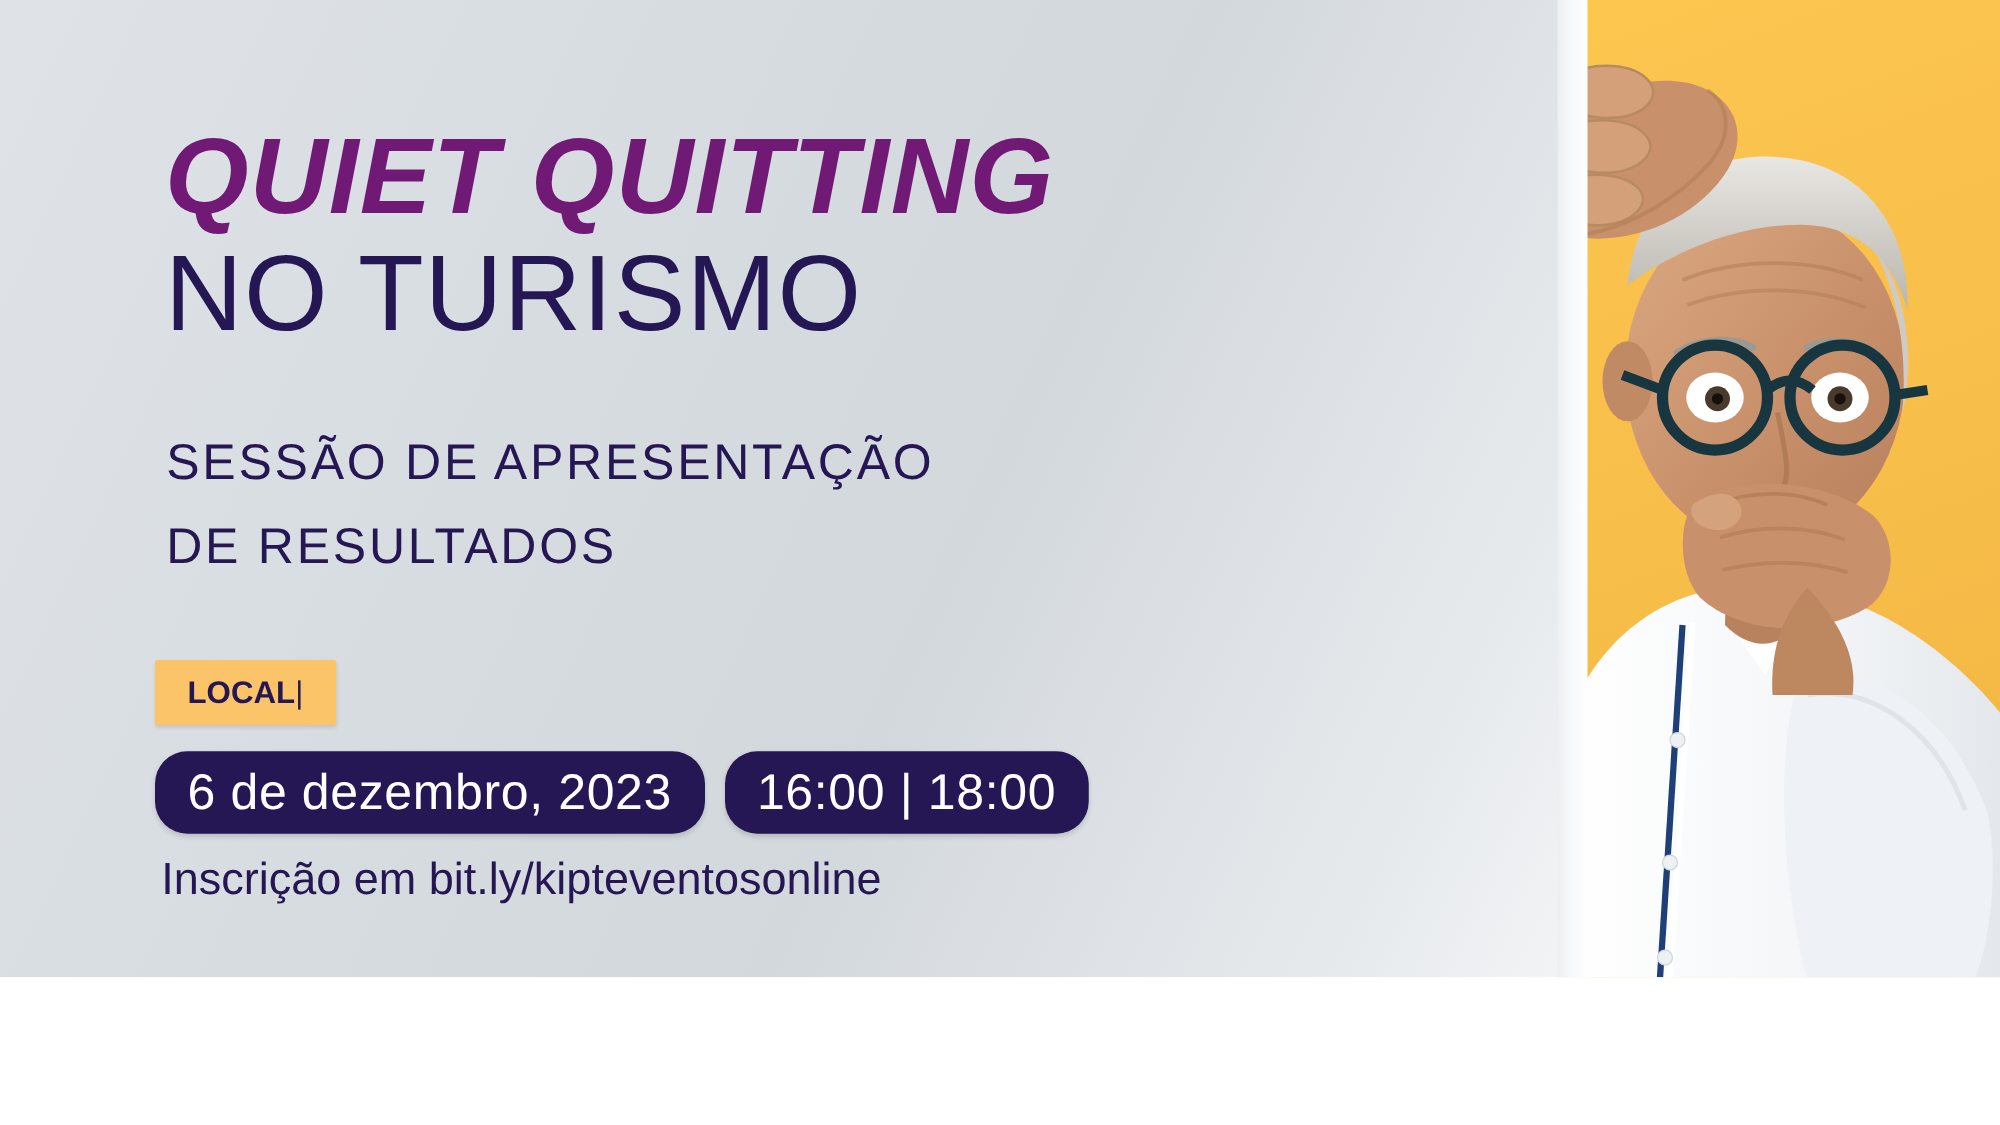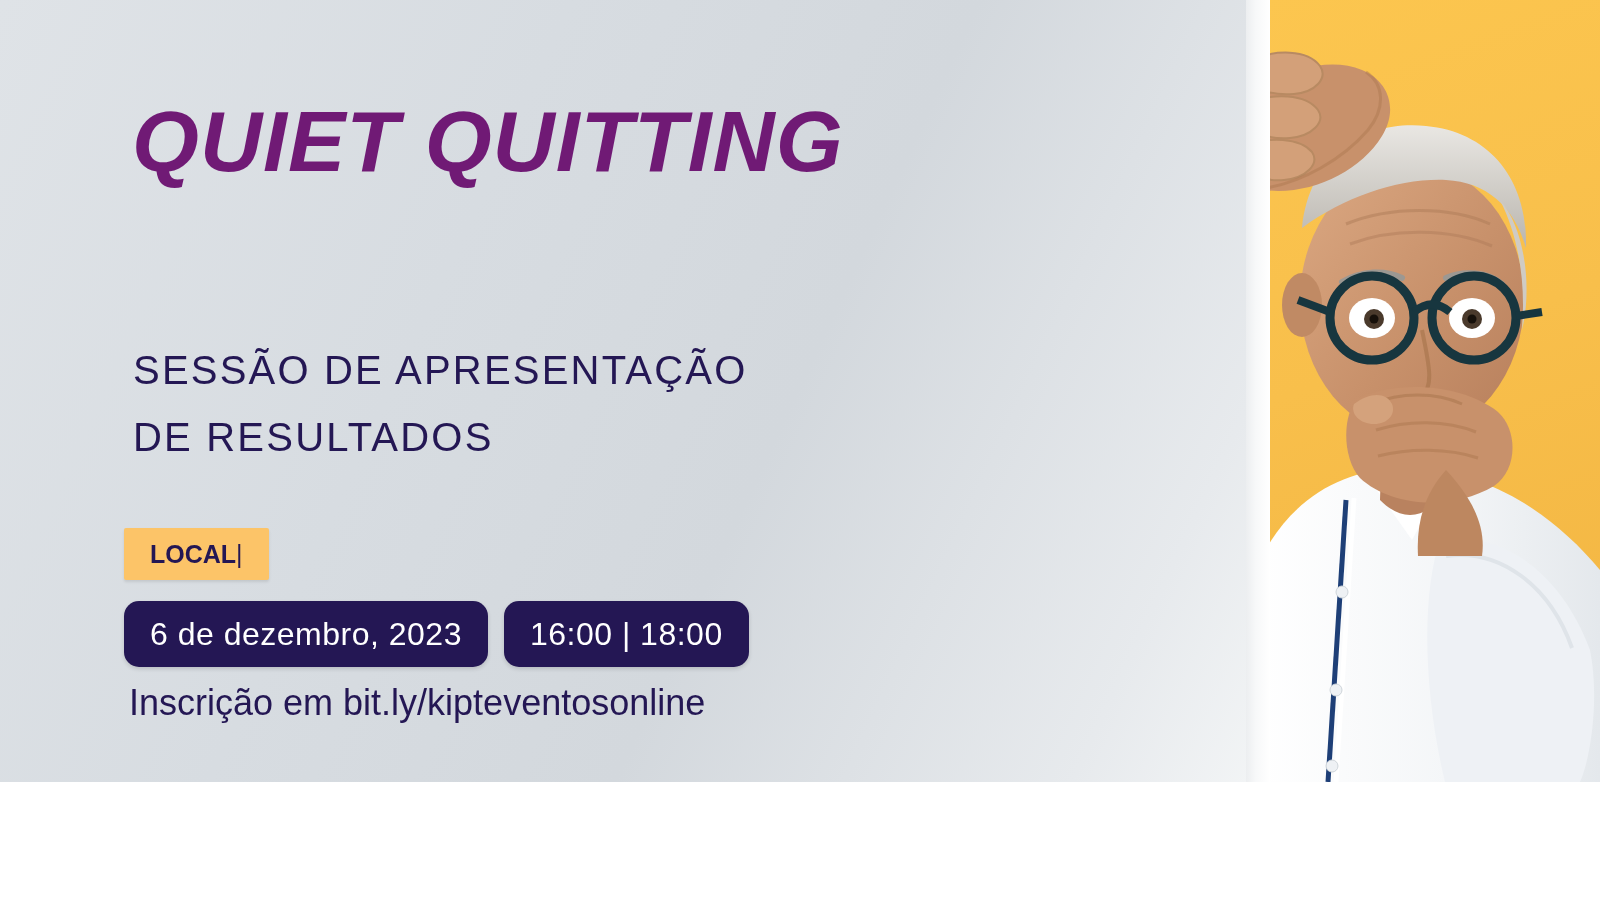--- a/index.html
+++ b/index.html
@@ -117,23 +117,23 @@
     left: 124px; top: 601px;
     display: flex;
     gap: 16px;
   }
   .badge-dark {
     height: 66px;
     padding: 0 26px;
     display: flex;
     align-items: center;
     background: #241754;
-    border-radius: 15px;
+    border-radius: 26px;
     color: #ffffff;
-    font-size: 32px;
+    font-size: 40px;
     letter-spacing: .5px;
     white-space: nowrap;
     box-shadow: 0 2px 4px rgba(0,0,0,.14);
   }
 
   .signup {
     position: absolute;
     left: 129px; top: 682px;
     color: #241754;
     font-size: 36px;
@@ -249,20 +249,21 @@
 
           <path d="M104 150 C 118 210, 130 320, 122 430" stroke="#b07a55" stroke-width="0" fill="none"></path>
         </g>
       </svg>
     </div>
 
     <div class="panel"></div>
     <div class="panel-edge"></div>
 
     <div class="title">QUIET QUITTING</div>
+    <div class="title2">NO TURISMO</div>
 
     <div class="subtitle sub2">DE RESULTADOS</div>
     <div class="subtitle sub1">SESSÃO DE APRESENTAÇÃO</div>
 
     <div class="badge-local">
       <b>LOCAL</b>
         <span> | </span>
     </div>
 
     <div class="badge-row">

